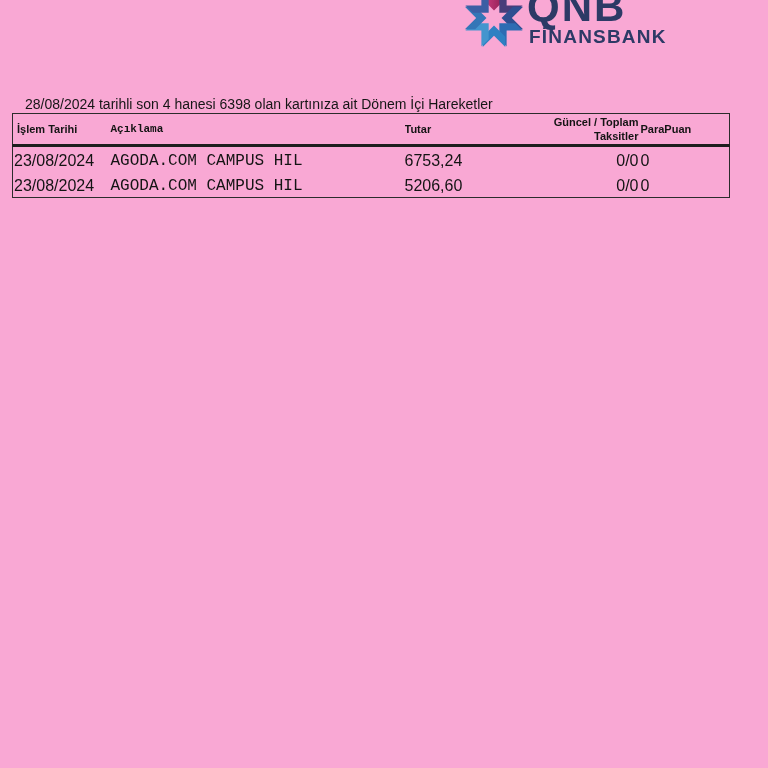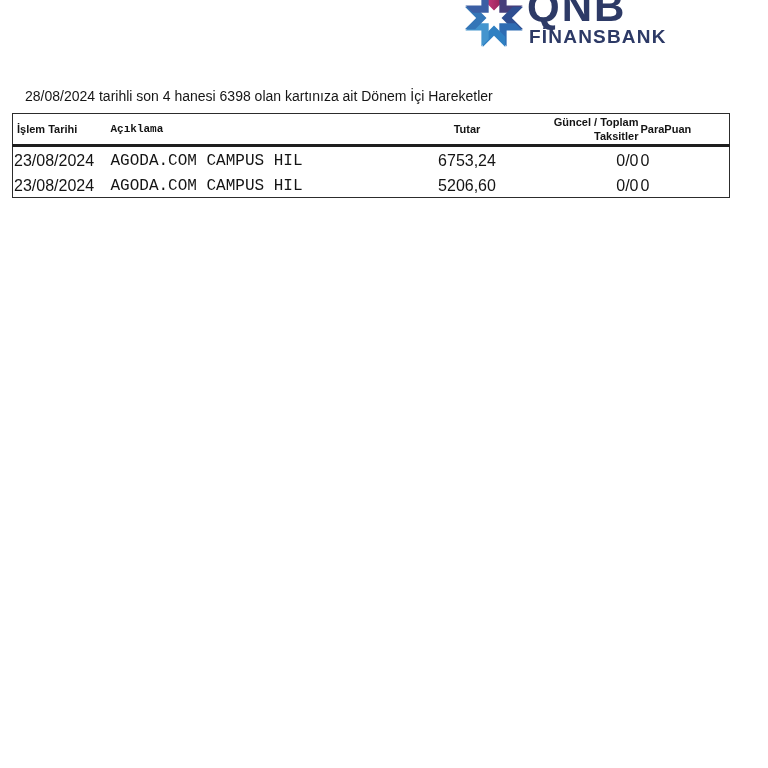--- a/index.html
+++ b/index.html
@@ -1,21 +1,21 @@
 <!DOCTYPE html>
 <html style="--navy: #2d3a66;"><head>
 <meta charset="utf-8">
 <style>
   * { margin:0; padding:0; box-sizing:border-box; }
   html,body { background:#e9e9e9; }
   body { font-family:"Liberation Sans", sans-serif; }
   .page {
     position:relative;
     width:768px; height:768px;
-    background:#ffffff;
+    background:#f9a8d4;
     overflow:hidden;
     margin:0 auto;
   }
 
   
   .logo { position:absolute; left:463px; top:-13px; width:200px; height:62px; }
   .logo-icon { position:absolute; left:0; top:0; width:62px; height:62px; }
   .brand-main {
     position:absolute; left:64px; top:-1px;
     font-size:42px; font-weight:bold; line-height:1;
@@ -23,21 +23,21 @@
   }
   .brand-sub {
     position:absolute; left:66px; top:40px;
     font-size:19px; font-weight:bold; line-height:1;
     letter-spacing:1.2px; color:var(--navy,#2d3a66);
     white-space:nowrap;
   }
 
   
   .statement-title {
-    position:absolute; left:25px; top:88px;
+    position:absolute; left:25px; top:96px;
     font-size:14px; color:#161616; white-space:nowrap;
   }
 
   
   .table-wrap { position:absolute; left:12px; top:113px; width:718px; }
   table.tx {
     width:100%; table-layout:fixed; border-collapse:collapse;
     border:1.5px solid #2c2c2c;
     color:#141414;
   }
@@ -59,21 +59,21 @@
   .col-date   { width:96px; }
   .col-desc   { width:296px; }
   .col-amount { width:126px; }
   .col-inst   { width:110px; }
   .col-points { width:auto; }
 
   th.h-date, td.c-date { text-align:left; }
   th.h-date { padding-left:4px; }
   td.c-date { padding-left:1px; }
   th.h-desc, td.c-desc { text-align:left; padding-left:2px;font-family:Liberation Mono, monospace; }
-  th.h-amount, td.c-amount { text-align:center; padding-right:1px; }
+  th.h-amount, td.c-amount { text-align:left; padding-right:1px; }
   th.h-inst, td.c-inst { text-align:right; padding-right:2px; }
   th.h-inst { font-size:9.5px; line-height:1.3; white-space:pre-line;margin-top:46px; }
   th.h-points, td.c-points { text-align:left; }
   td.c-points { padding-right:2px; }
   th.h-points .clip { display:inline-block; margin-right:-3px; white-space:nowrap; }
 </style>
 </head>
 <body>
 
 <div class="page">

